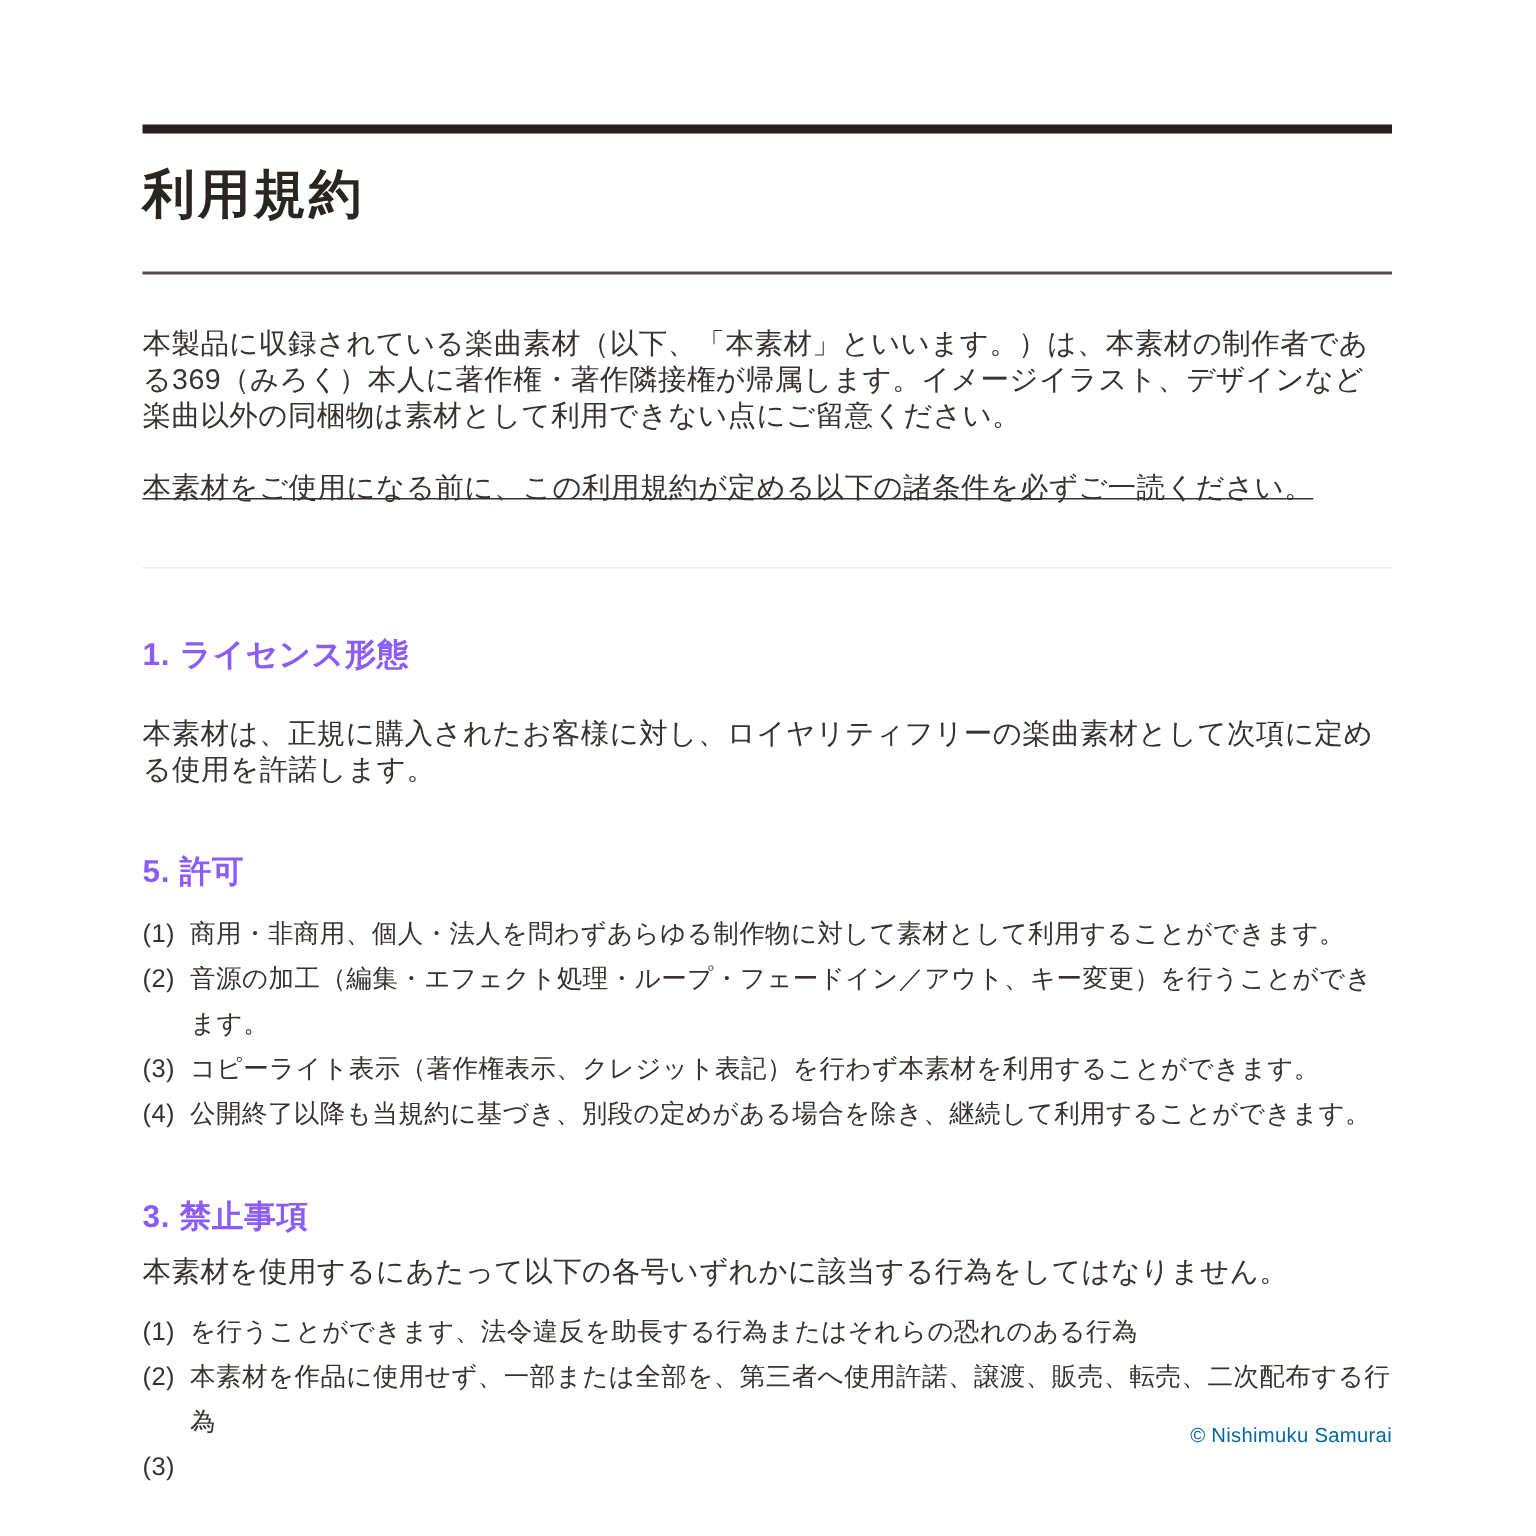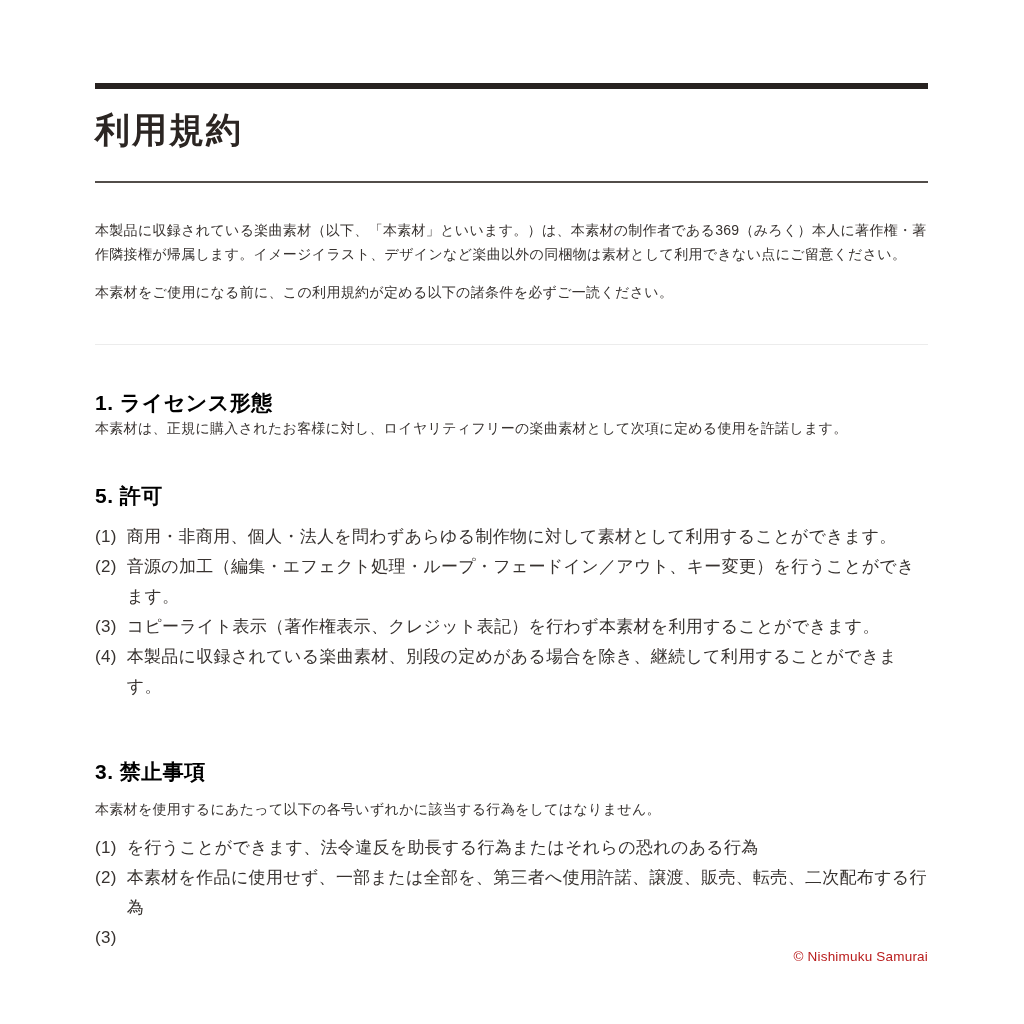--- a/index.html
+++ b/index.html
@@ -18,60 +18,60 @@
   .page-title {
     margin: 20px 0 0 0;
     font-size: 35px;
     line-height: 1.2;
     font-weight: bold;
     color: #2b2522;
     letter-spacing: 2px;
   }
   .title-rule { height: 2px; background: #524d4a; margin-top: 30px; }
   .body-text {
-    font-size: 14px;
+    font-size: 19px;
     line-height: 24px;
     margin: 0;
     letter-spacing: 0.3px;
   }
   .intro-1 { margin-top: 35px; }
-  .intro-2 { margin-top: 14px; }
+  .intro-2 { margin-top: 24px; text-decoration: underline; }
   .light-divider { height: 1px; background: #ececec; margin-top: 40px; }
   .section-heading {
     margin: 0;
     font-size: 21px;
     line-height: 1.3;
     font-weight: bold;
-    color: #000000;
+    color: #8b5cf6;
     letter-spacing: 0.5px;
   }
   .s1-heading { margin-top: 44px; }
-  .s1-body    { margin-top: 0; }
+  .s1-body    { margin-top: 28px; }
   .s2-heading { margin-top: 42px; }
-  .s3-heading { margin-top: 56px; }
+  .s3-heading { margin-top: 40px; }
   .s3-body    { margin-top: 12px; }
   .item-list {
     list-style: none;
     margin: 12px 0 0 0;
     padding: 0;
   }
   .item-list li {
     display: flex;
     gap: 10px;
     font-size: 17px;
     line-height: 30px;
     letter-spacing: 0.3px;
   }
   .item-list .num { flex: none; }
   .page-footer {
     position: absolute;
     top: 949px;
     right: 96px;
     font-size: 13.5px;
-    color: #b91c1c;
+    color: #0369a1;
     letter-spacing: 0.2px;
   }
 </style>
 </head>
 <body>
 
 <div class="page">
 
   <div class="top-bar"></div>
 
@@ -99,21 +99,21 @@
       <li>
         <span class="num">(2)</span>
         <span class="txt">音源の加工（編集・エフェクト処理・ループ・フェードイン／アウト、キー変更）を行うことができます。</span>
       </li>
       <li>
         <span class="num">(3)</span>
         <span class="txt">コピーライト表示（著作権表示、クレジット表記）を行わず本素材を利用することができます。</span>
       </li>
       <li>
         <span class="num">(4)</span>
-        <span class="txt">本製品に収録されている楽曲素材、別段の定めがある場合を除き、継続して利用することができます。</span>
+        <span class="txt">公開終了以降も当規約に基づき、別段の定めがある場合を除き、継続して利用することができます。</span>
       </li>
     </ul>
   </section>
 
   <section>
     <h2 class="section-heading s3-heading">3. 禁止事項</h2>
     <p class="body-text s3-body">本素材を使用するにあたって以下の各号いずれかに該当する行為をしてはなりません。</p>
     <ul class="item-list">
       <li>
         <span class="num">(1)</span>

